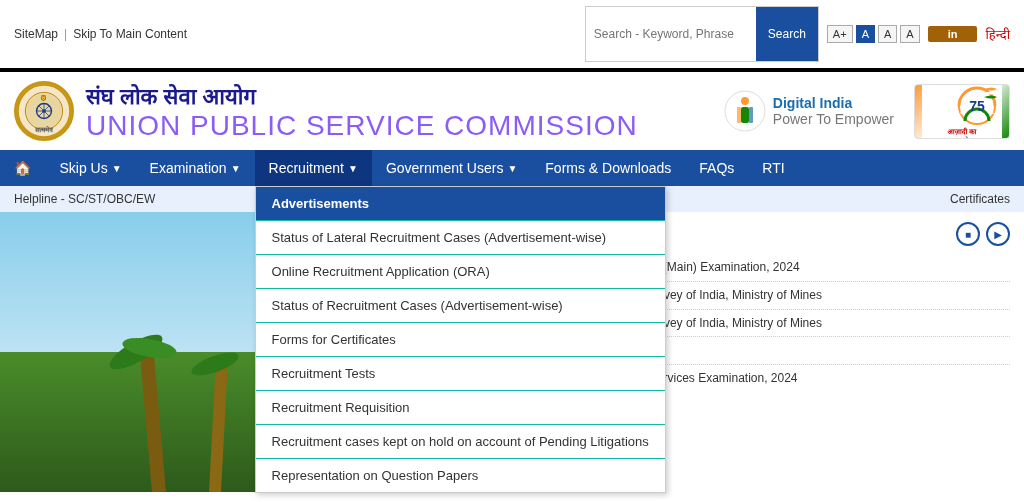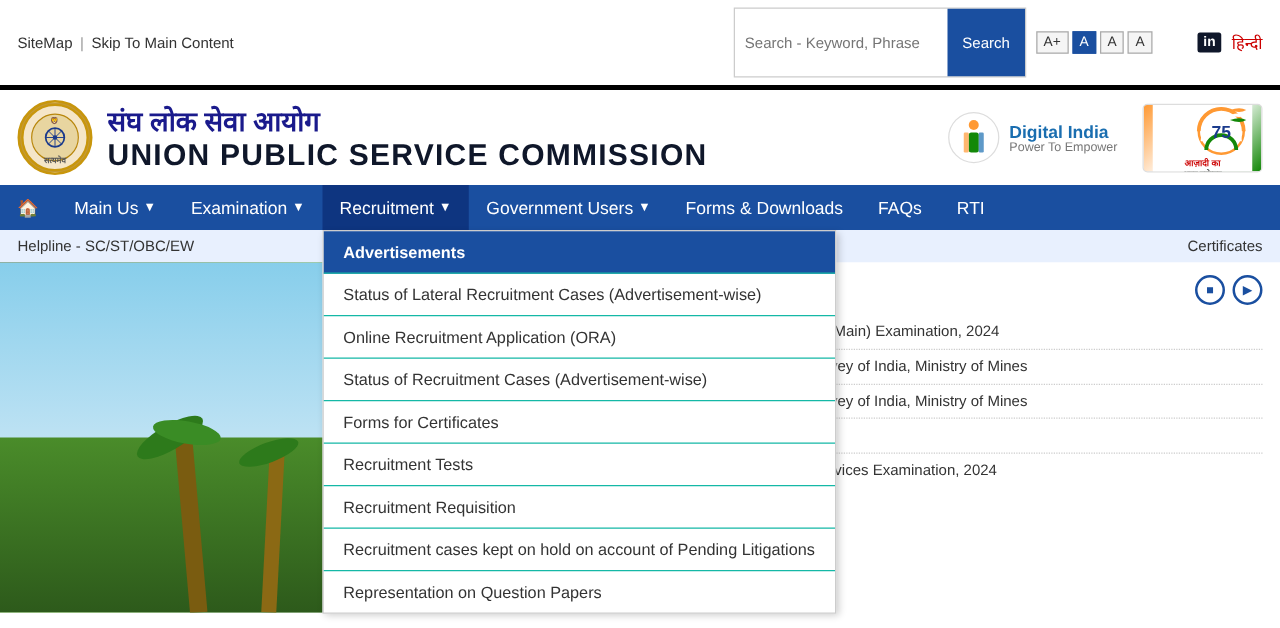--- a/index.html
+++ b/index.html
@@ -26,21 +26,21 @@
     }
     .search-box button {
       background: #1a4fa0; color: #fff; border: none; padding: 20px 12px; cursor: pointer; font-size: 12px;
     }
     .font-controls { display: flex; gap: 3px; align-items: center; }
     .font-controls span {
       border: 1px solid #aaa; padding: 2px 5px; cursor: pointer; font-size: 11px; background: #f5f5f5;
     }
     .font-controls span.active { background: #1a4fa0; color: #fff; border-color: #1a4fa0; }
     .linkedin-icon {
-      background: #0f172a; color: #fff; font-size: 11px; padding: 2px 5px; border-radius: 2px; font-weight: bold; margin-left: 28px;
+      background: #a16207; color: #fff; font-size: 11px; padding: 2px 20px; border-radius: 2px; font-weight: bold;
     }
     .hindi-text { color: #c00; font-size: 13px; cursor: pointer; }
 
     
     .header {
       background: #fff;
       padding: 8px 14px;
       display: flex;
       align-items: center;
       justify-content: space-between;
@@ -49,21 +49,21 @@
     .emblem {
       width: 60px; height: 60px;
       background: radial-gradient(circle, #f5e6c8 0%, #d4a843 60%, #8b6914 100%);
       border-radius: 50%;
       display: flex; align-items: center; justify-content: center;
       font-size: 8px; color: #5a3a00; text-align: center; font-weight: bold;
       border: 2px solid #c8960c;
     }
     .header-text { display: flex; flex-direction: column; }
     .header-hindi { font-size: 22px; color: #1a1a8c; font-weight: bold; }
-    .header-english { font-size: 24px; color: #0f172a; font-weight: 700; letter-spacing: 1px; }
+    .header-english { font-size: 28px; color: #8b5cf6; font-weight: 400; letter-spacing: 1px; }
     .header-right { display: flex; align-items: center; gap: 20px; }
     .digital-india {
       display: flex; align-items: center; gap: 6px;
     }
     .di-logo {
       width: 44px; height: 44px; position: relative;
     }
     .di-logo svg { width: 44px; height: 44px; }
     .di-text { font-size: 11px; color: #555; }
     .di-text .di-main { font-size: 14px; color: #1a6eb0; font-weight: bold; }
@@ -259,21 +259,21 @@
 
           <circle cx="22" cy="12" r="4" fill="#ff9933"></circle>
           <rect x="18" y="18" width="8" height="16" rx="2" fill="#138808"></rect>
 
           <rect x="14" y="18" width="4" height="16" rx="1" fill="#ff9933" opacity="0.7"></rect>
           <rect x="26" y="18" width="4" height="16" rx="1" fill="#1a6eb0" opacity="0.7"></rect>
         </svg>
       </div>
       <div class="di-text">
         <div class="di-main">Digital India</div>
-        <div style="font-size:10px;color:#777;">Power To Empower</div>
+        <div style="font-size:14px;color:#777;">Power To Empower</div>
       </div>
     </div>
 
     <div class="azadi-badge">
       <svg width="80" height="55" viewBox="0 0 80 55">
         <rect width="80" height="55" fill="#fff"></rect>
 
         <circle cx="55" cy="22" r="18" fill="none" stroke="#ff9933" stroke-width="2"></circle>
 
         <path d="M37 22 A18 18 0 0 1 73 22" fill="none" stroke="#ff9933" stroke-width="3"></path>
@@ -290,21 +290,21 @@
     </div>
   </div>
 </div>
 
 <div class="nav-container">
   <div class="nav">
     <div class="nav-item home-item">
       <span>🏠</span>
     </div>
     <div class="nav-item">
-      <span>Main Us</span>
+      <span>Skip Us</span>
       <span class="arrow">▼</span>
     </div>
     <div class="nav-item">
       <span>Examination</span>
       <span class="arrow">▼</span>
     </div>
     <div class="nav-item active-dropdown recruitment-nav">
       <span>Recruitment</span>
       <span class="arrow">▼</span>
 

